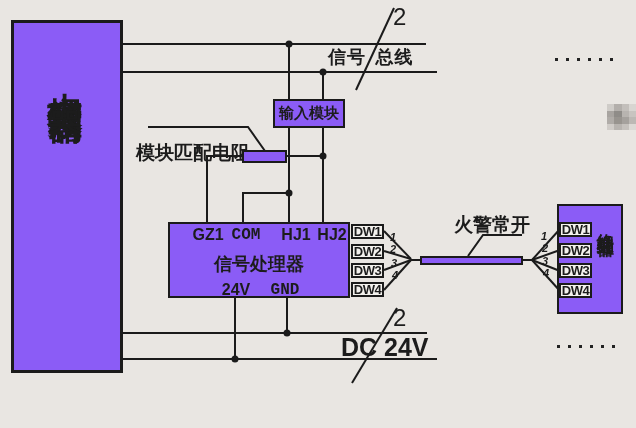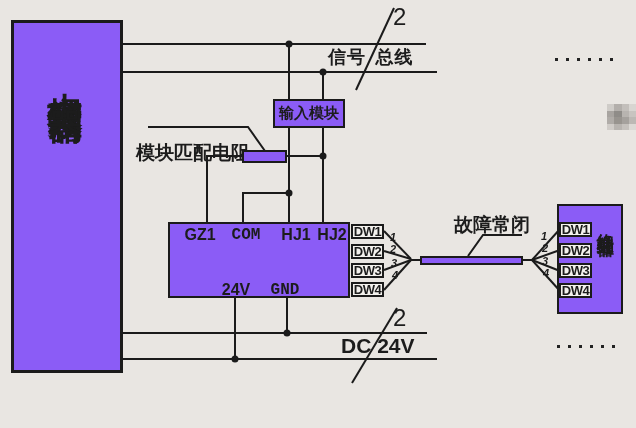--- a/index.html
+++ b/index.html
@@ -73,53 +73,54 @@
   <div class="lbl" style="left:393px; top:5px; font-size:24px; font-weight:normal;">2</div>
 
   <div class="lbl" style="left:136px; top:104px; font-size:19px;margin-top:39px;">模块匹配电阻</div>
   <div class="panel" style="left:242px; top:150px; width:45px; height:13px;"></div>
 
   <div class="panel" style="left:273px; top:99px; width:72px; height:29px; display:flex; align-items:center; justify-content:center;">
     <span style="font-size:15px; font-weight:bold;">输入模块</span>
   </div>
 
   <div class="panel" style="left:168px; top:222px; width:182px; height:76px;"></div>
-  <div class="term" style="left:200px; top:227px;">GZ1</div>
+  <div class="term" style="left:208px; top:227px;">GZ1</div>
   <div class="term" style="left:246px; top:227px;font-family:Liberation Mono, monospace;">COM</div>
   <div class="term" style="left:296px; top:227px;">HJ1</div>
   <div class="term" style="left:332px; top:227px;">HJ2</div>
+  <div class="lbl" style="left:259px; top:255px; font-size:18px; transform:translateX(-50%);">信号处理器</div>
   <div class="term" style="left:236px; top:282px;">24V</div>
   <div class="term" style="left:285px; top:282px;font-family:Liberation Mono, monospace;">GND</div>
 
   <div class="port" style="left:351px; top:224px;">DW1</div>
   <div class="port" style="left:351px; top:244px;">DW2</div>
   <div class="port" style="left:351px; top:263px;">DW3</div>
   <div class="port" style="left:351px; top:282px;">DW4</div>
 
   <div class="num" style="left:390px; top:232px;">1</div>
   <div class="num" style="left:390px; top:244px;">2</div>
   <div class="num" style="left:391px; top:258px;">3</div>
   <div class="num" style="left:392px; top:270px;">4</div>
 
-  <div class="lbl" style="left:454px; top:215px; font-size:19px;">故障常闭</div>
+  <div class="lbl" style="left:454px; top:215px; font-size:19px;">火警常开</div>
   <div class="panel" style="left:420px; top:256px; width:103px; height:9px;"></div>
 
   <div class="num" style="left:541px; top:231px;">1</div>
   <div class="num" style="left:542px; top:243px;">2</div>
   <div class="num" style="left:542px; top:256px;">3</div>
   <div class="num" style="left:543px; top:268px;">4</div>
 
   <div class="panel" style="left:557px; top:204px; width:66px; height:110px;"></div>
   <div class="lbl vtext" style="left:597px; top:219px; font-size:17px; letter-spacing:2px;">终端处理器</div>
   <div class="port" style="left:559px; top:222px;">DW1</div>
   <div class="port" style="left:559px; top:243px;">DW2</div>
   <div class="port" style="left:559px; top:263px;">DW3</div>
   <div class="port" style="left:559px; top:283px;">DW4</div>
 
-  <div class="lbl" style="left:341px; top:335px; font-size:21px;">DC 24V</div>
+  <div class="lbl" style="left:341px; top:335px; font-size:25px;">DC 24V</div>
   <div class="lbl" style="left:393px; top:306px; font-size:24px; font-weight:normal;">2</div>
 
 
   <div class="dots" style="left:555px; top:58px;">
     <i></i>
       <i></i>
       <i></i>
       <i></i>
       <i></i>
       <i></i>

